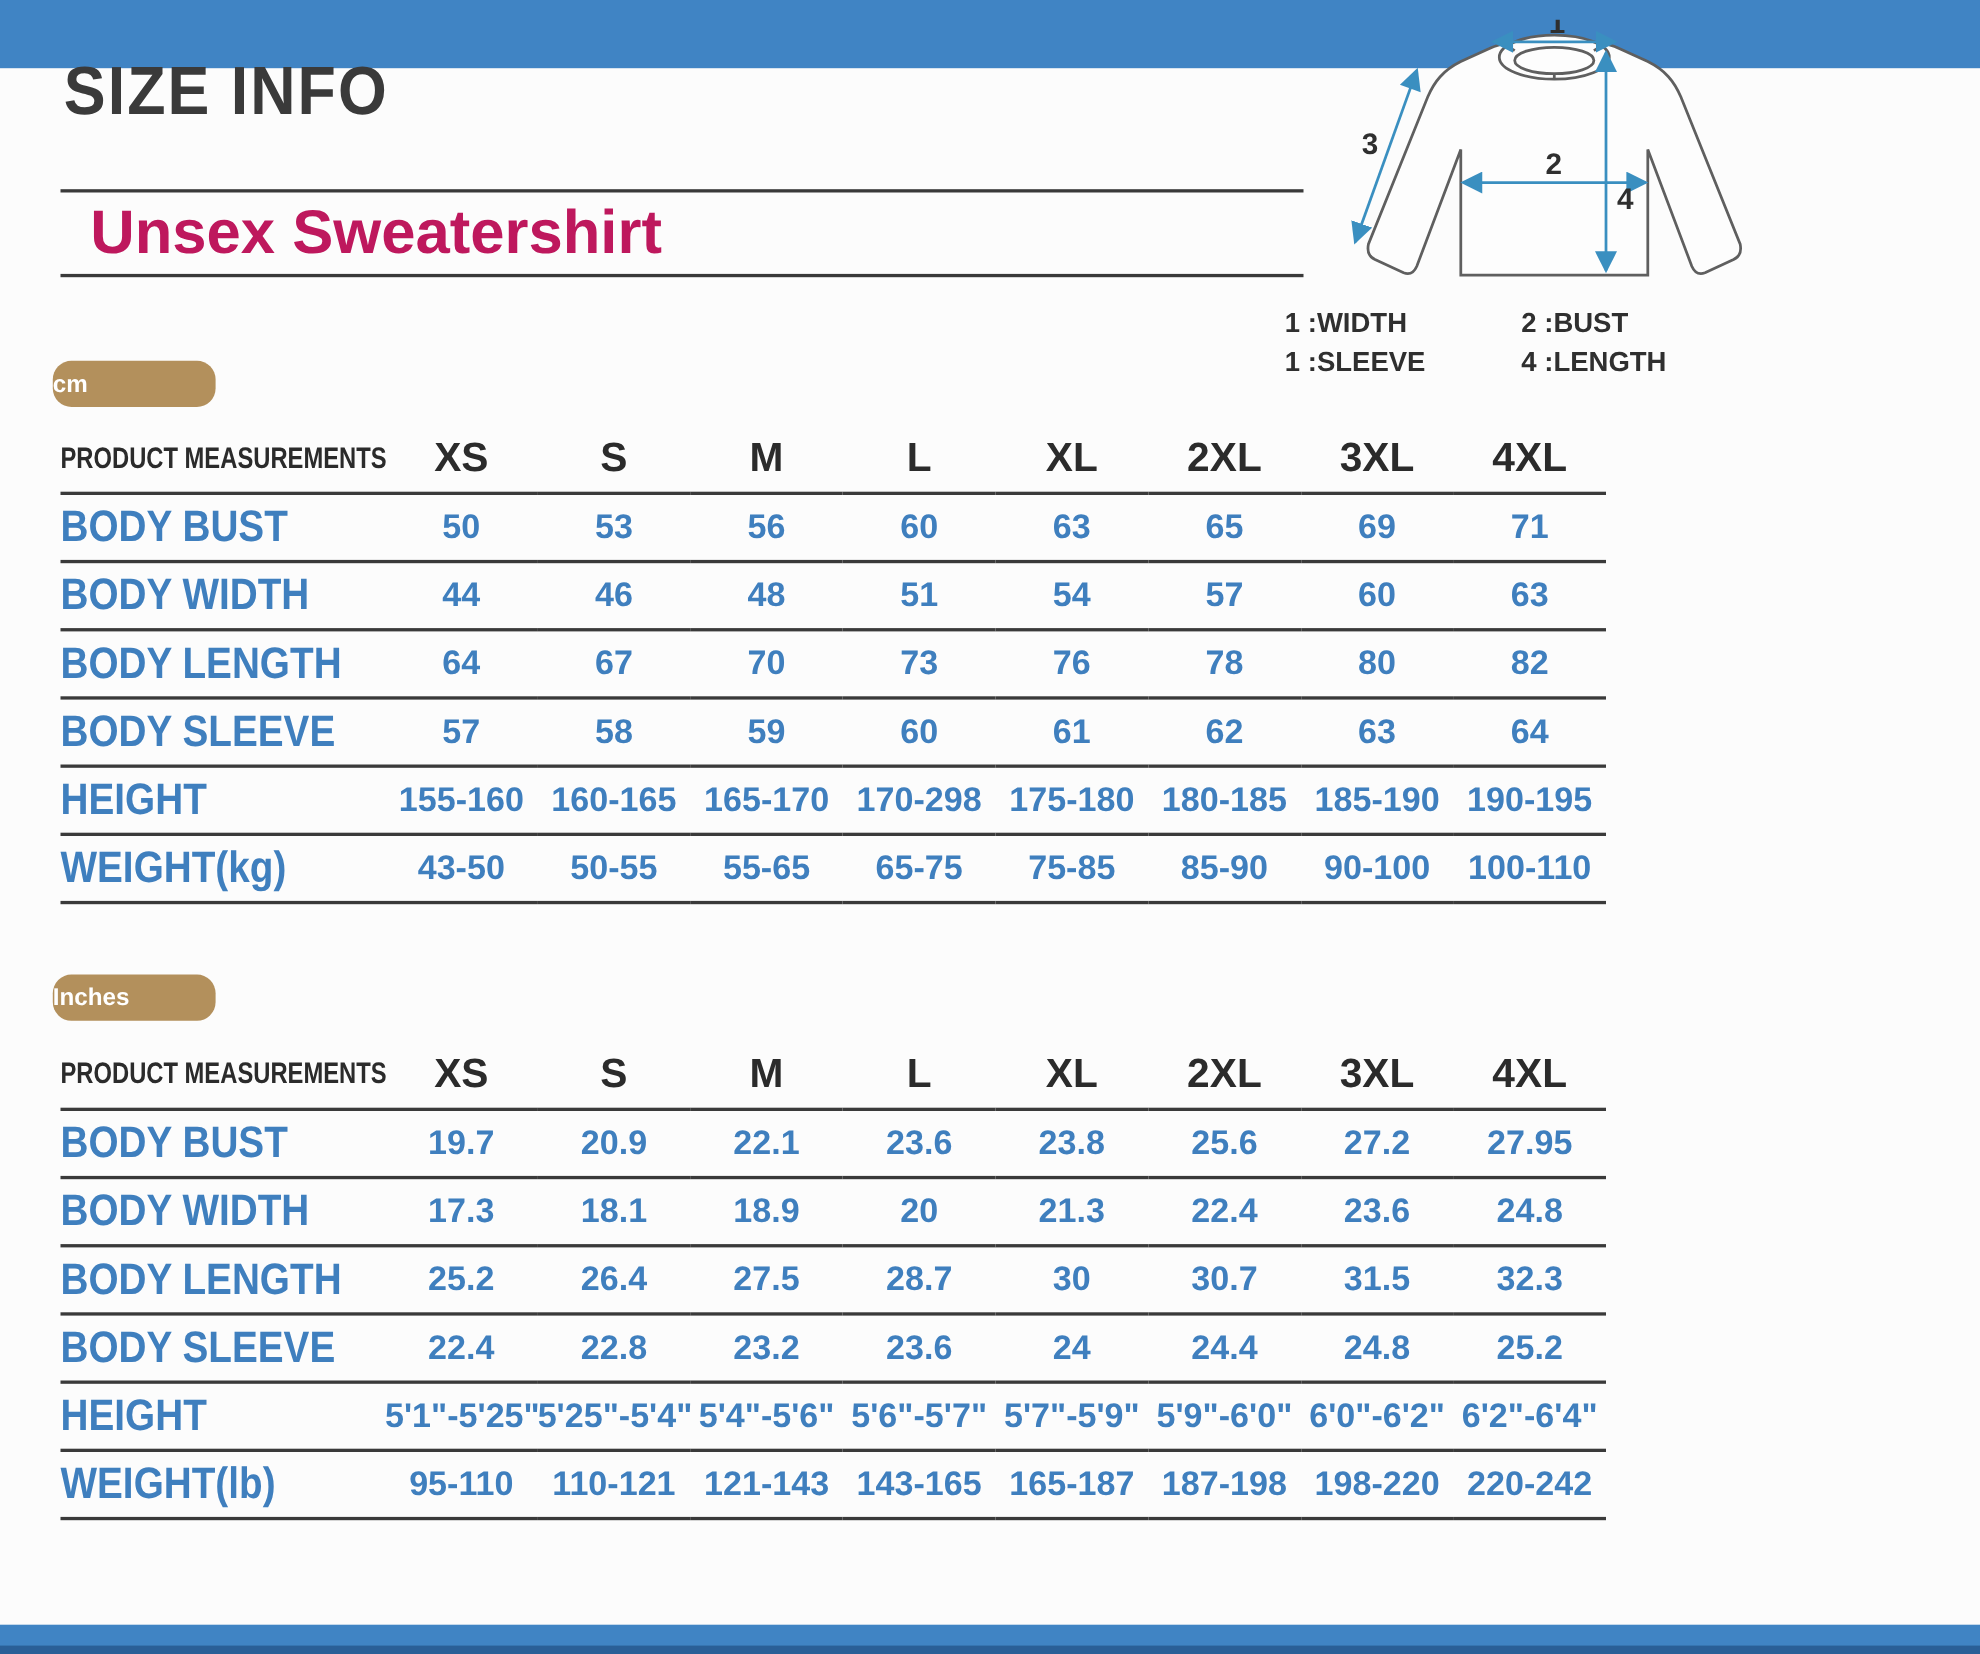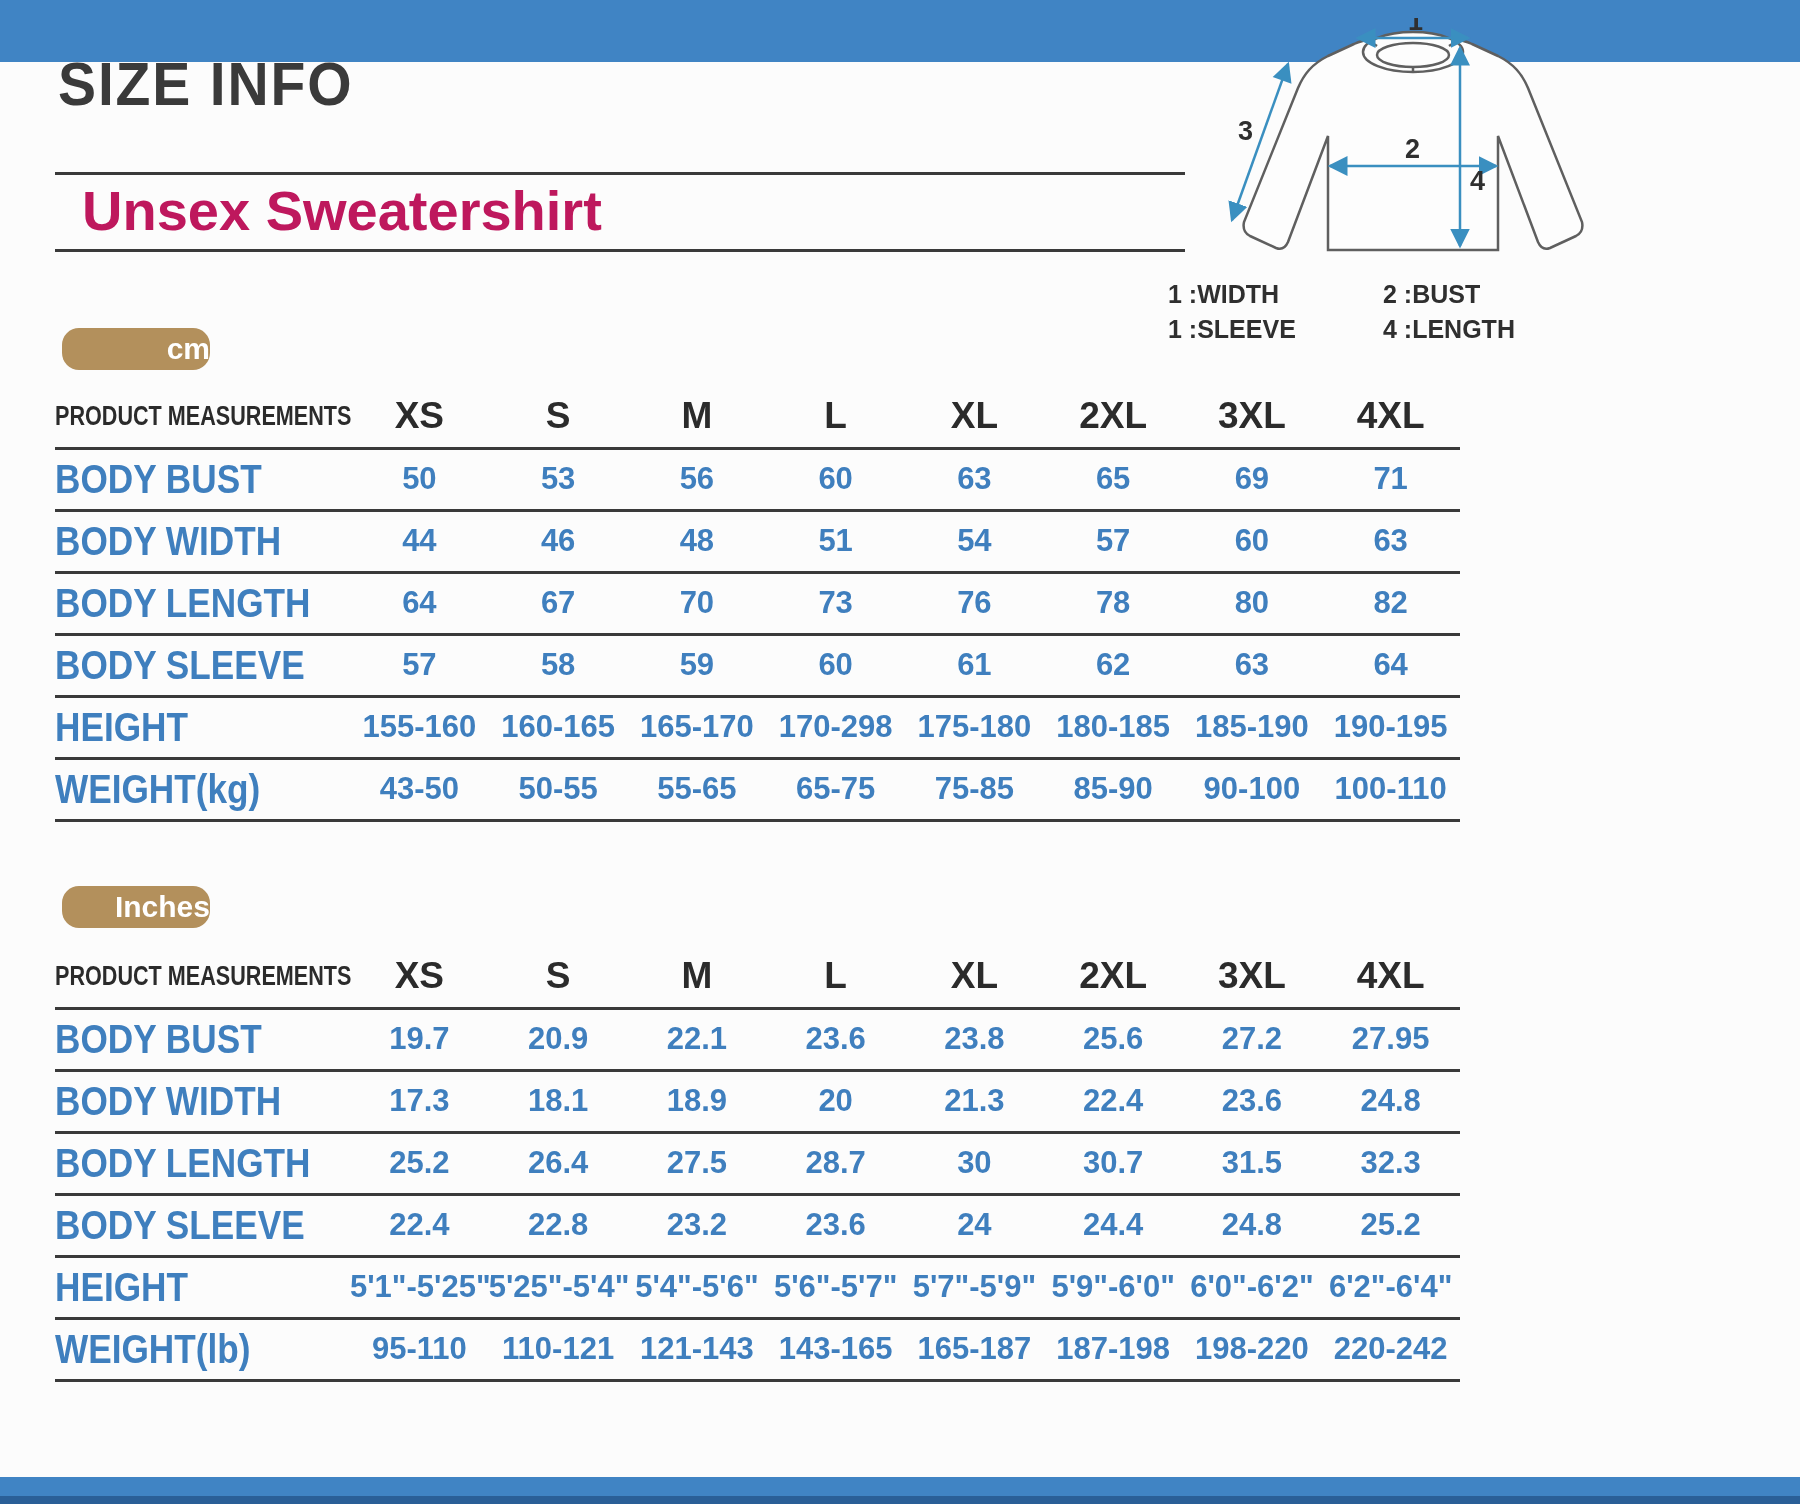--- a/index.html
+++ b/index.html
@@ -23,23 +23,23 @@
   }
 
   .diagram { position:absolute; left:1130px; top:18px; width:580px; height:250px; }
   .legend {
     position:absolute; left:1168px; top:280px; width:480px;
     display:grid; grid-template-columns:215px 245px; row-gap:6px;
     font-size:25px; font-weight:bold; color:#2f2f2f;
   }
 
   .badge {
-    position:absolute; left:62px; width:148px; height:42px; background:#b3905c;
-    border-radius:17px; color:#ffffff; font-size:30px; font-weight:bold;
-    display:flex; align-items:center; justify-content:flex-end;
+    position:absolute; left:48px; width:148px; height:42px; background:#b3905c;
+    border-radius:17px; color:#ffffff; font-size:22px; font-weight:bold;
+    display:flex; align-items:center; justify-content:flex-start;
   }
   .badge-cm { top:328px; }
   .badge-in { top:886px; }
 
   table.size-table {
     position:absolute; left:55px; width:1405px;
     border-collapse:collapse; table-layout:fixed;
   }
   .table-cm { top:386px; }
   .table-in { top:946px; }

